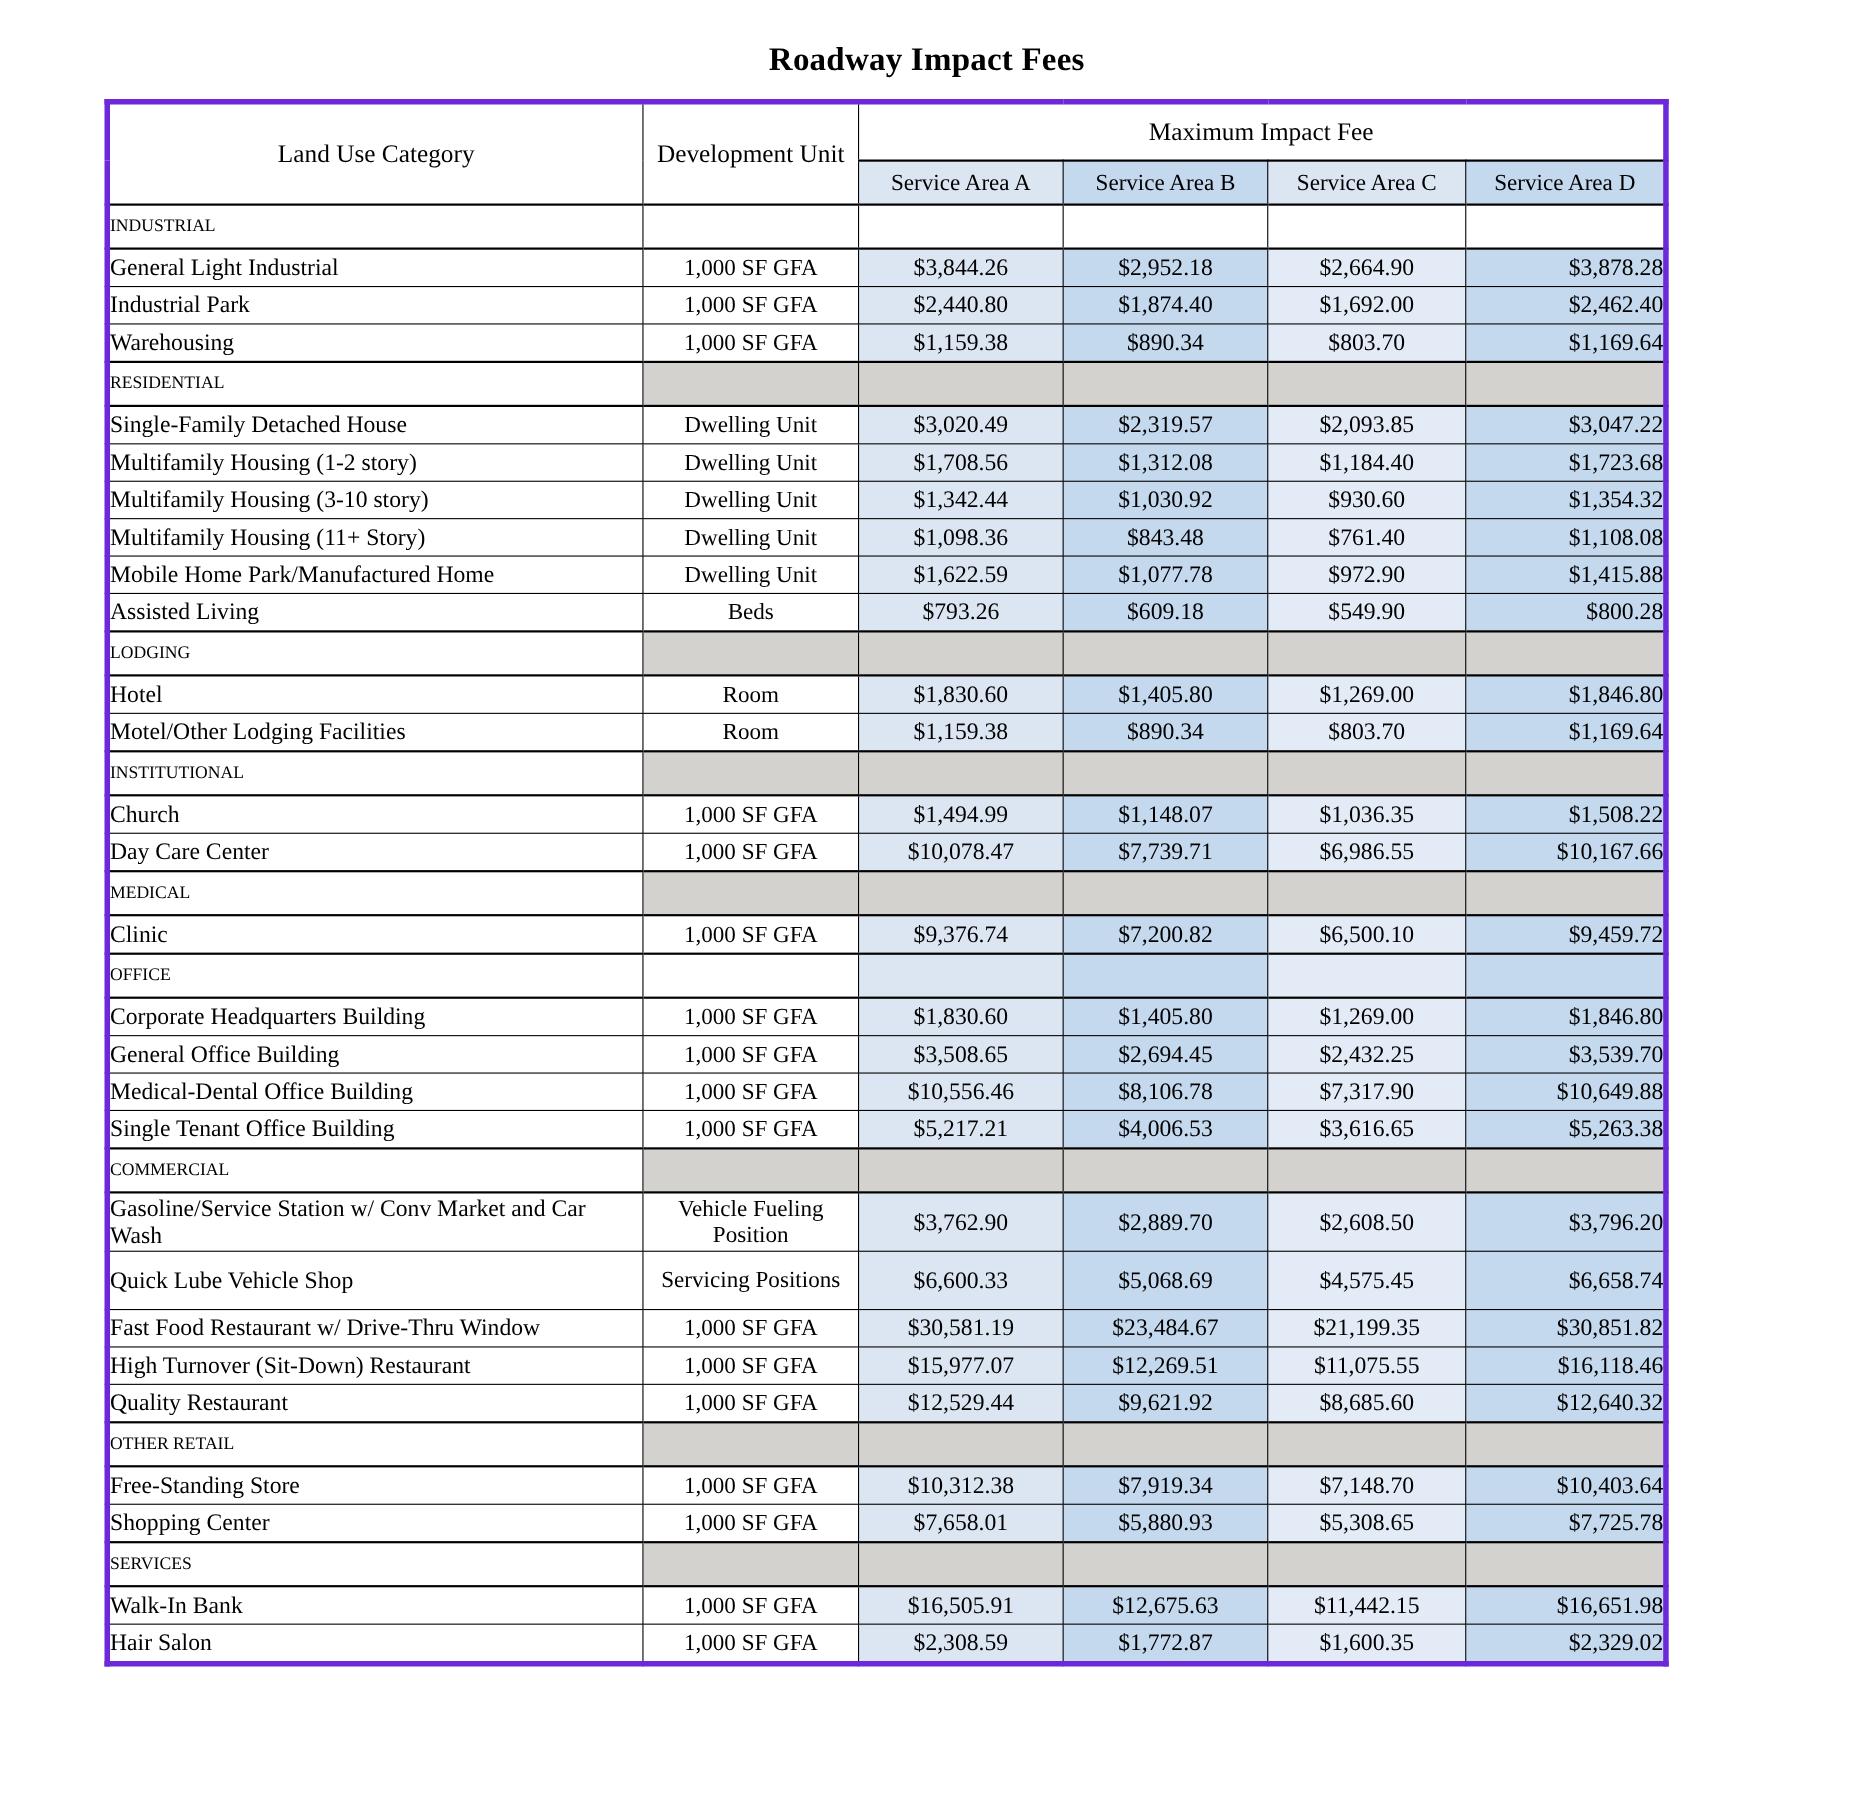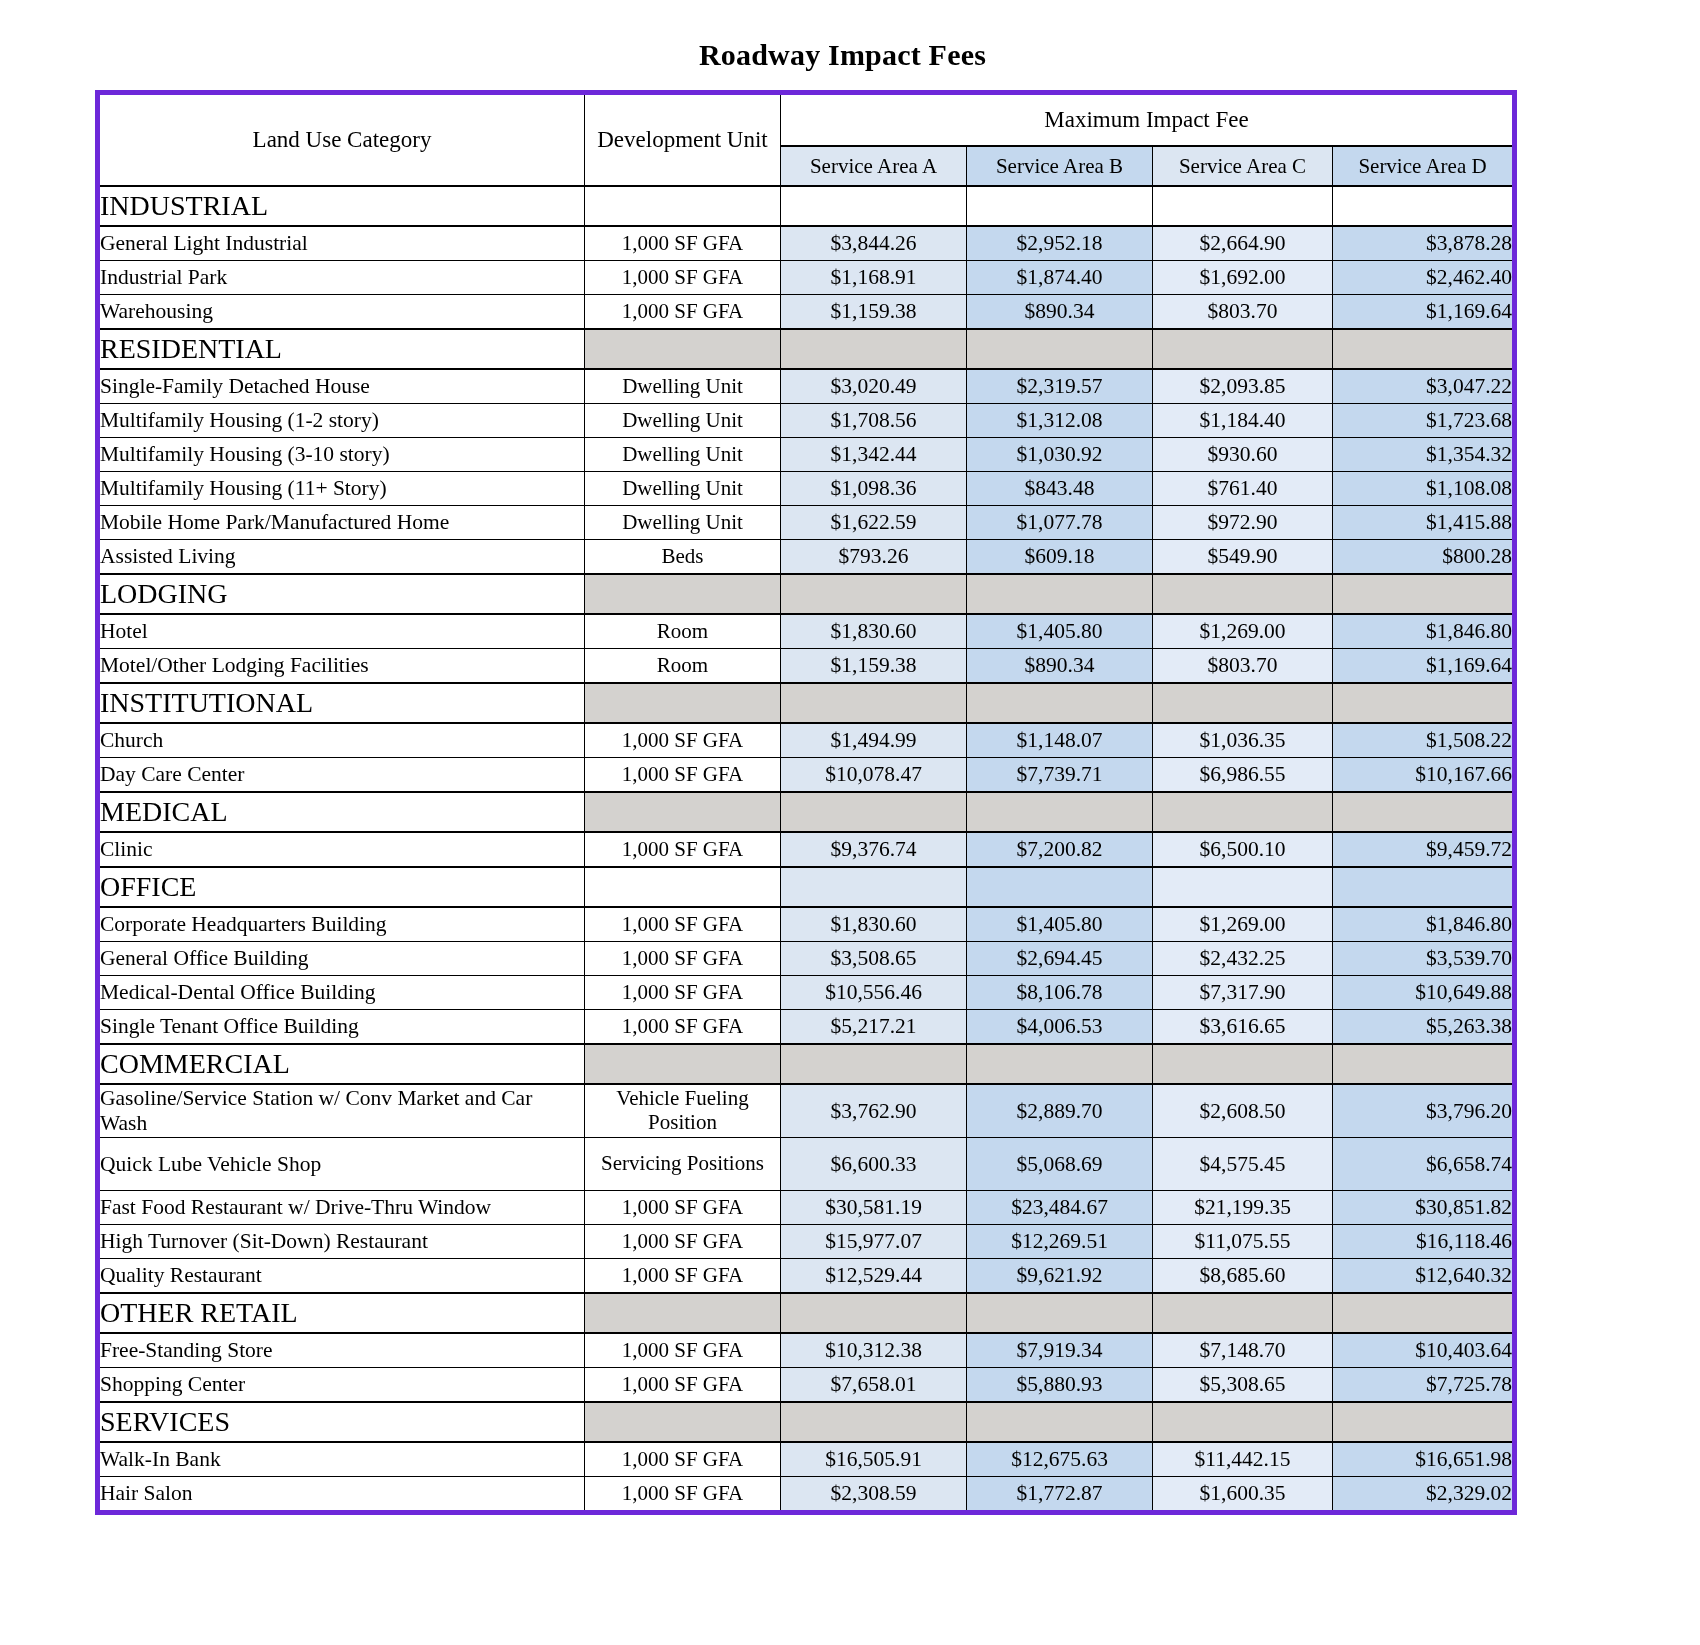--- a/index.html
+++ b/index.html
@@ -75,21 +75,21 @@
     font-size: 21.5px;
     padding-left: 14px;
     text-align: left;
     height: 33px;
     line-height: 1.15;
     background: #ffffff;
   }
   .cat-cell.two-line { height: 52px; margin-left: 24px; }
   .section-cell {
     font-weight: bold;
-    font-size: 28px;
+    font-size: 16px;
     padding-left: 14px;
     text-align: left;
     height: 38px;
     background: #ffffff;
   }
   .unit-cell {
     text-align: center;
     font-size: 21px;
     background: #ffffff;
     line-height: 1.12;
@@ -161,21 +161,21 @@
           <td class="cat-cell">General Light Industrial</td>
           <td class="unit-cell">1,000 SF GFA</td>
           <td class="fee-cell col-a">$3,844.26</td>
           <td class="fee-cell col-b">$2,952.18</td>
           <td class="fee-cell col-c">$2,664.90</td>
           <td class="fee-cell col-d">$3,878.28</td>
         </tr>
         <tr>
           <td class="cat-cell">Industrial Park</td>
           <td class="unit-cell">1,000 SF GFA</td>
-          <td class="fee-cell col-a">$1,168.91</td>
+          <td class="fee-cell col-a">$2,440.80</td>
           <td class="fee-cell col-b">$1,874.40</td>
           <td class="fee-cell col-c">$1,692.00</td>
           <td class="fee-cell col-d">$2,462.40</td>
         </tr>
         <tr>
           <td class="cat-cell">Warehousing</td>
           <td class="unit-cell">1,000 SF GFA</td>
           <td class="fee-cell col-a">$1,159.38</td>
           <td class="fee-cell col-b">$890.34</td>
           <td class="fee-cell col-c">$803.70</td>

